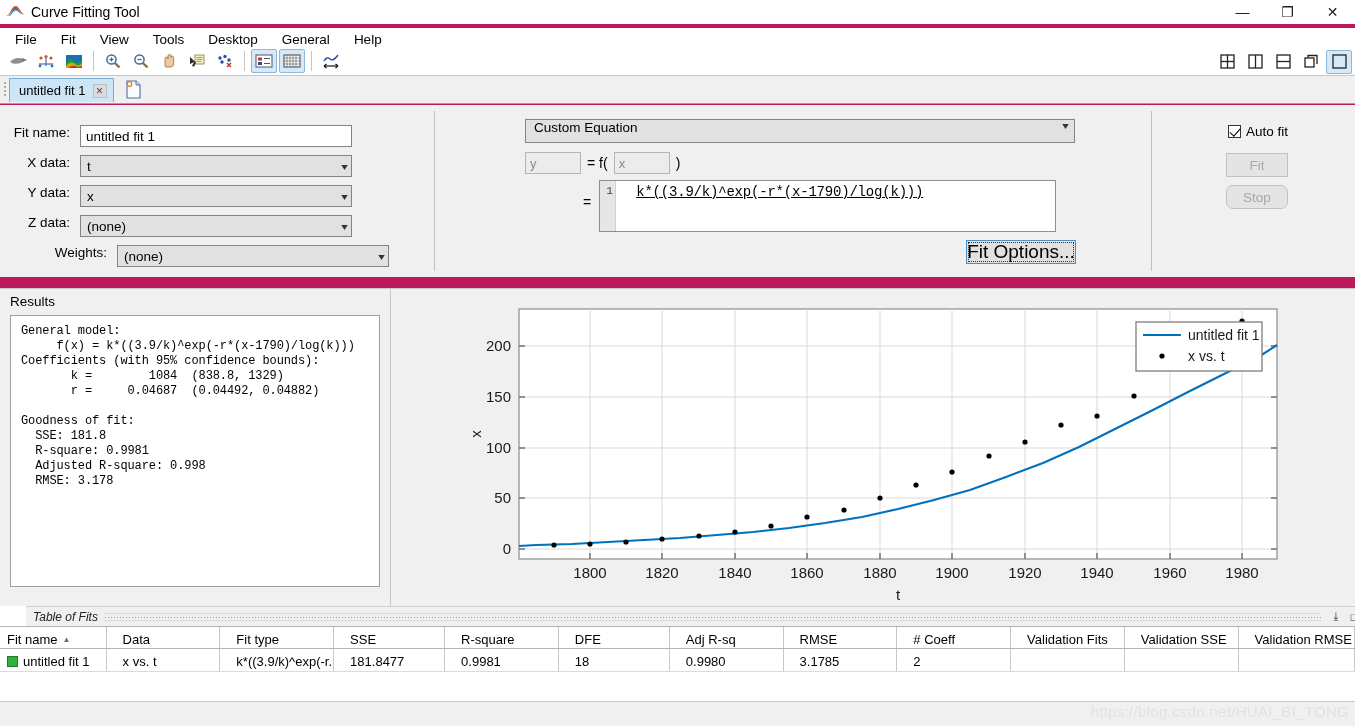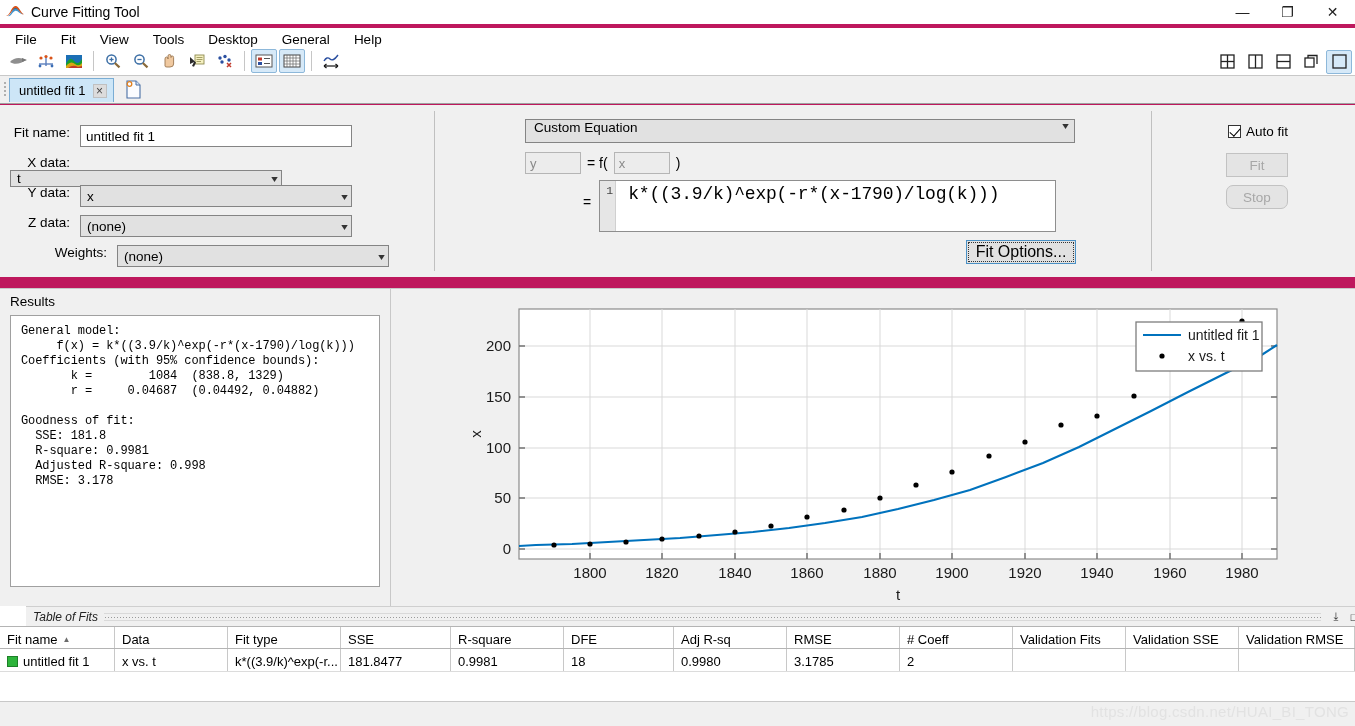--- a/index.html
+++ b/index.html
@@ -109,27 +109,27 @@
   .eq-area {
     width: 457px; height: 52px; border: 1px solid #8e8e8e; background: #ffffff;
     display: flex; align-items: stretch;
   }
   .eq-gutter {
     width: 16px; background: #e6e6e6; border-right: 1px solid #d0d0d0;
     font-family: "Liberation Mono", monospace; font-size: 11.5px;
     color: #444; text-align: right; padding: 3px 2px 0 0;
   }
   .eq-code {
-    flex: 1; padding: 3px 12px; font-family: "Liberation Mono", monospace;
-    font-size: 18px; color: #000; white-space: pre; letter-spacing: -0.2px;
+    flex: 1; padding: 3px 20px; font-family: "Liberation Mono", monospace;
+    font-size: 14px; color: #000; white-space: pre; letter-spacing: -0.2px; text-decoration: underline;
   }
   .fit-options-btn {
     position: absolute; left: 966px; top: 240px; width: 110px; height: 24px;
     background: #e1e1e1; border: 1px solid #4a90c4; outline: 1px dotted #333; outline-offset: -3px;
-    display: flex; align-items: center; justify-content: center; font-size: 16px;
+    display: flex; align-items: center; justify-content: center; font-size: 19px;
   }
 
   .autofit-row { position: absolute; left: 1228px; top: 124px; display: flex; align-items: center; gap: 5px; font-size: 13.5px; }
   .cbx {
     width: 13px; height: 13px; border: 1px solid #333; background: #fff;
     position: relative; display: inline-block;
   }
   .cbx::after {
     content: ""; position: absolute; left: 3px; top: 0px; width: 5px; height: 9px;
     border: solid #000; border-width: 0 1.6px 1.6px 0; transform: rotate(42deg);
@@ -170,21 +170,21 @@
   .tof-title { font-size: 12px; font-style: italic; padding-left: 7px; color: #222; }
   .tof-dots {
     flex: 1; height: 8px; margin: 0 6px;
     background-image: radial-gradient(#9a9a9a 35%, transparent 36%);
     background-size: 3px 3px; background-position: 0 2px; background-repeat: repeat-x;
     border-top: 1px solid #d9d9d9; border-bottom: 1px solid #d9d9d9;
   }
   .tof-ctl { width: 18px; height: 18px; display: flex; align-items: center; justify-content: center; font-size: 11px; color: #222; }
 
   .tof-table { position: absolute; left: 0; top: 626px; width: 1355px; }
-  .tof-row { display: flex; height: 23px; }
+  .tof-row { display: flex; height: 23px; gap: 9px; }
   .tof-head-row { background: #ffffff; border-top: 1px solid #b4b4b4; border-bottom: 1px solid #b4b4b4; }
   .tof-th {
     border-right: 1px solid #c8c8c8; padding: 3px 0 0 7px; font-size: 13px;
     display: flex; align-items: center; gap: 5px; overflow: hidden; white-space: nowrap;
   }
   .tof-td {
     border-right: 1px solid #c8c8c8; padding: 2px 0 0 7px; font-size: 13px;
     display: flex; align-items: center; gap: 5px; overflow: hidden; white-space: nowrap;
   }
   .tof-body-row { background: #ffffff; border-bottom: 1px solid #dcdcdc; }
@@ -385,21 +385,21 @@
   </div>
 
   <div class="editor">
     <div class="vdiv" style="left:434px; top:6px; height:160px;"></div>
     <div class="vdiv" style="left:1151px; top:6px; height:160px;"></div>
 
     <div class="form-row" style="left:10px; top:20px;">
       <div class="form-label">Fit name:</div>
       <input class="text-input" value="untitled fit 1" style="">
     </div>
-    <div class="form-row" style="left:10px; top:50px;flex-direction:column;">
+    <div class="form-row" style="left:10px; top:50px;">
       <div class="form-label">X data:</div>
       <div class="combo">
         <span>t</span>
         <span class="chev">▾</span>
       </div>
     </div>
     <div class="form-row" style="left:10px; top:80px;">
       <div class="form-label">Y data:</div>
       <div class="combo">
         <span>x</span>

